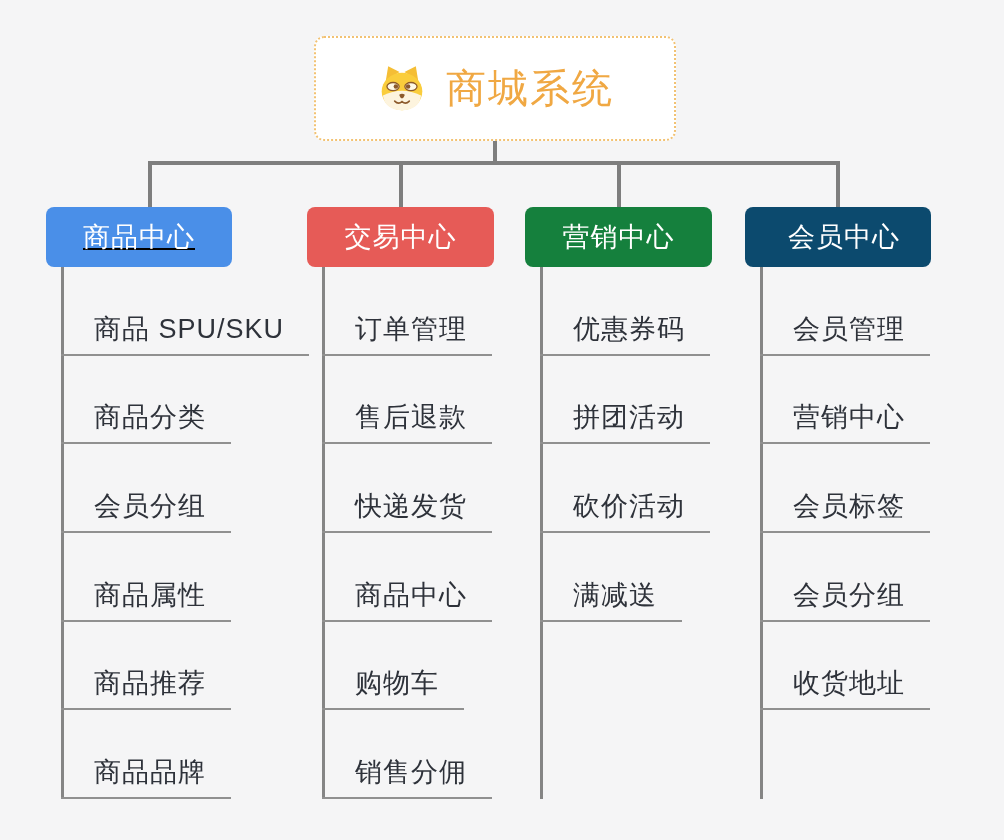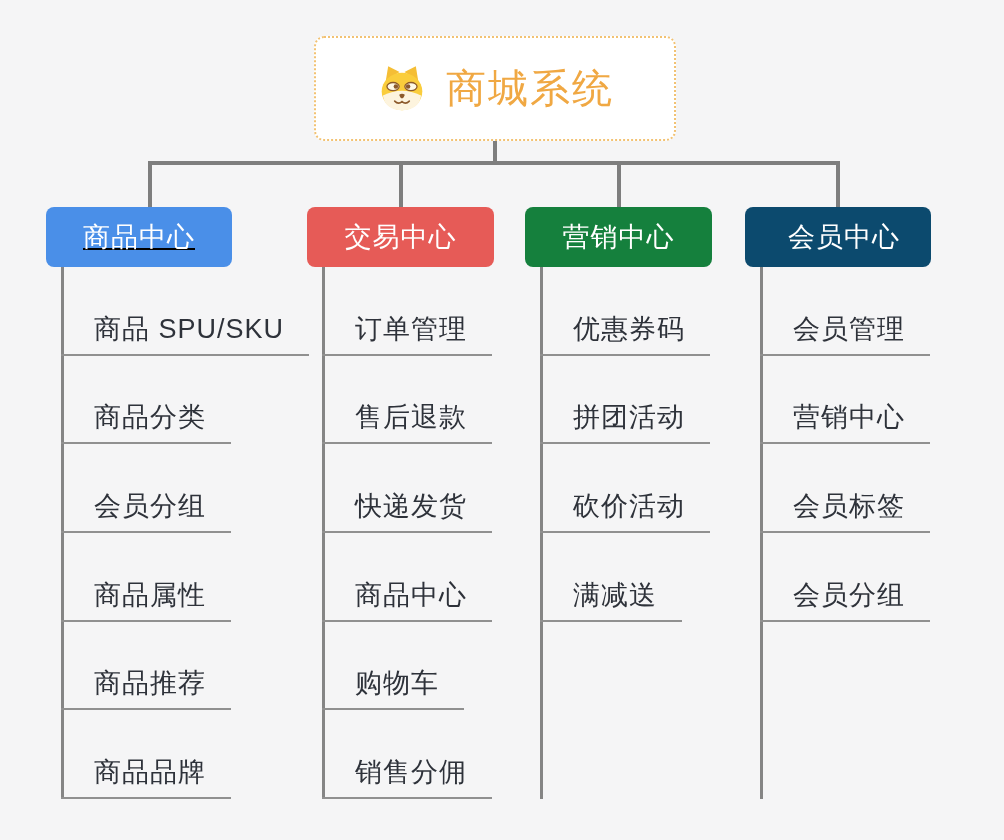--- a/index.html
+++ b/index.html
@@ -187,16 +187,19 @@
           </div>
           <div class="item-slot">
             <div class="item-label">营销中心</div>
           </div>
           <div class="item-slot">
             <div class="item-label">会员标签</div>
           </div>
           <div class="item-slot">
             <div class="item-label">会员分组</div>
           </div>
+          <div class="item-slot">
+            <div class="item-label">收货地址</div>
+          </div>
         </div>
   </div>
     </div>
 </div>
 
 </body></html>

